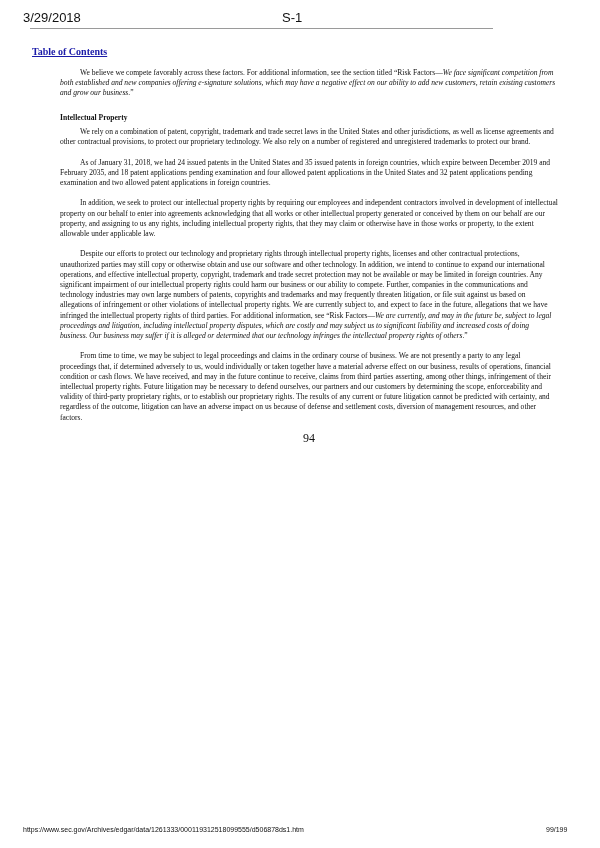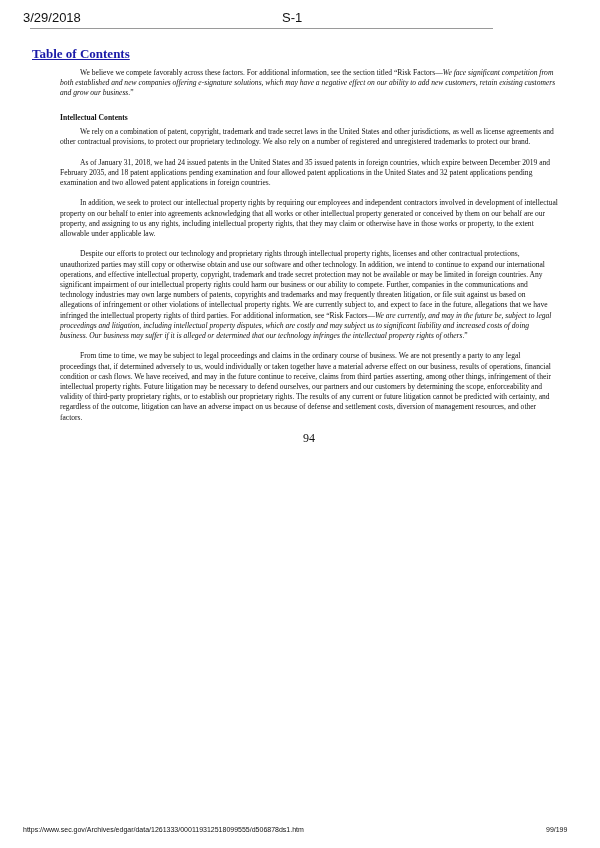--- a/index.html
+++ b/index.html
@@ -1,21 +1,21 @@
 <!DOCTYPE html>
 <html><head>
   <meta charset="utf-8">
   <style>
     html, body { margin: 0; padding: 0; background: #ffffff; }
     body { width: 600px; height: 848px; position: relative; overflow: hidden; }
     .hdr { position: absolute; top: 10px; font-family: "Liberation Sans", sans-serif; font-size: 13px; color: #111; }
     .hdr-date { left: 23px; }
     .hdr-title { left: 282px; text-align: right; }
     .hdr-rule { position: absolute; top: 28px; left: 30px; width: 463px; height: 0; border-top: 1px solid #9a9a9a; }
-    .toc { position: absolute; top: 46px; left: 32px; font-family: "Liberation Serif", serif; font-size: 13px; font-weight: bold; color: #1a1aa8; text-decoration: underline; cursor: pointer; }
+    .toc { position: absolute; top: 46px; left: 32px; font-family: "Liberation Serif", serif; font-size: 10px; font-weight: bold; color: #1a1aa8; text-decoration: underline; cursor: pointer; }
     .content { position: absolute; left: 60px; top: 68px; width: 498px; font-family: "Liberation Serif", serif; font-size: 7.55px; line-height: 10.2px; color: #111; }
     .content p { margin: 0 0 10.2px 0; text-indent: 20px; text-align: left; }
     .content h3 { margin: 0 0 4px 0; font-size: 7.6px; font-weight: bold; }
     .content em { font-style: italic; }
     .spacer { height: 4px; }
     .pnum { text-align: center; margin-top: 8px; font-size: 12px; }
     .footer { position: absolute; top: 826px; font-family: "Liberation Sans", sans-serif; font-size: 7px; color: #111; }
     .footer-url { left: 23px; }
     .footer-page { left: 546px; }
   </style>
@@ -27,21 +27,21 @@
   <span class="hdr hdr-title">S-1</span>
   <div class="hdr-rule"></div>
 </div>
 
 <a class="toc">Table of Contents</a>
 
 <div class="content">
   <p><span>We believe we compete favorably across these factors. For additional information, see the section titled “Risk Factors—</span><em>We face significant competition from both established and new companies offering e-signature solutions, which may have a negative effect on our ability to add new customers, retain existing customers and grow our business</em><span>.”</span></p>
 
   <div class="spacer"></div>
-  <h3>Intellectual Contents</h3>
+  <h3>Intellectual Property</h3>
   <p>We rely on a combination of patent, copyright, trademark and trade secret laws in the United States and other jurisdictions, as well as license agreements and other contractual provisions, to protect our proprietary technology. We also rely on a number of registered and unregistered trademarks to protect our brand.</p>
   <p>As of January 31, 2018, we had 24 issued patents in the United States and 35 issued patents in foreign countries, which expire between December 2019 and February 2035, and 18 patent applications pending examination and four allowed patent applications in the United States and 32 patent applications pending examination and two allowed patent applications in foreign countries.</p>
   <p>In addition, we seek to protect our intellectual property rights by requiring our employees and independent contractors involved in development of intellectual property on our behalf to enter into agreements acknowledging that all works or other intellectual property generated or conceived by them on our behalf are our property, and assigning to us any rights, including intellectual property rights, that they may claim or otherwise have in those works or property, to the extent allowable under applicable law.</p>
   <p><span>Despite our efforts to protect our technology and proprietary rights through intellectual property rights, licenses and other contractual protections, unauthorized parties may still copy or otherwise obtain and use our software and other technology. In addition, we intend to continue to expand our international operations, and effective intellectual property, copyright, trademark and trade secret protection may not be available or may be limited in foreign countries. Any significant impairment of our intellectual property rights could harm our business or our ability to compete. Further, companies in the communications and technology industries may own large numbers of patents, copyrights and trademarks and may frequently threaten litigation, or file suit against us based on allegations of infringement or other violations of intellectual property rights. We are currently subject to, and expect to face in the future, allegations that we have infringed the intellectual property rights of third parties. For additional information, see “Risk Factors—</span><em>We are currently, and may in the future be, subject to legal proceedings and litigation, including intellectual property disputes, which are costly and may subject us to significant liability and increased costs of doing business. Our business may suffer if it is alleged or determined that our technology infringes the intellectual property rights of others</em><span>.”</span></p>
 
   <p>From time to time, we may be subject to legal proceedings and claims in the ordinary course of business. We are not presently a party to any legal proceedings that, if determined adversely to us, would individually or taken together have a material adverse effect on our business, results of operations, financial condition or cash flows. We have received, and may in the future continue to receive, claims from third parties asserting, among other things, infringement of their intellectual property rights. Future litigation may be necessary to defend ourselves, our partners and our customers by determining the scope, enforceability and validity of third-party proprietary rights, or to establish our proprietary rights. The results of any current or future litigation cannot be predicted with certainty, and regardless of the outcome, litigation can have an adverse impact on us because of defense and settlement costs, diversion of management resources, and other factors.</p>
 
 
   <div class="pnum">94</div>
 </div>

